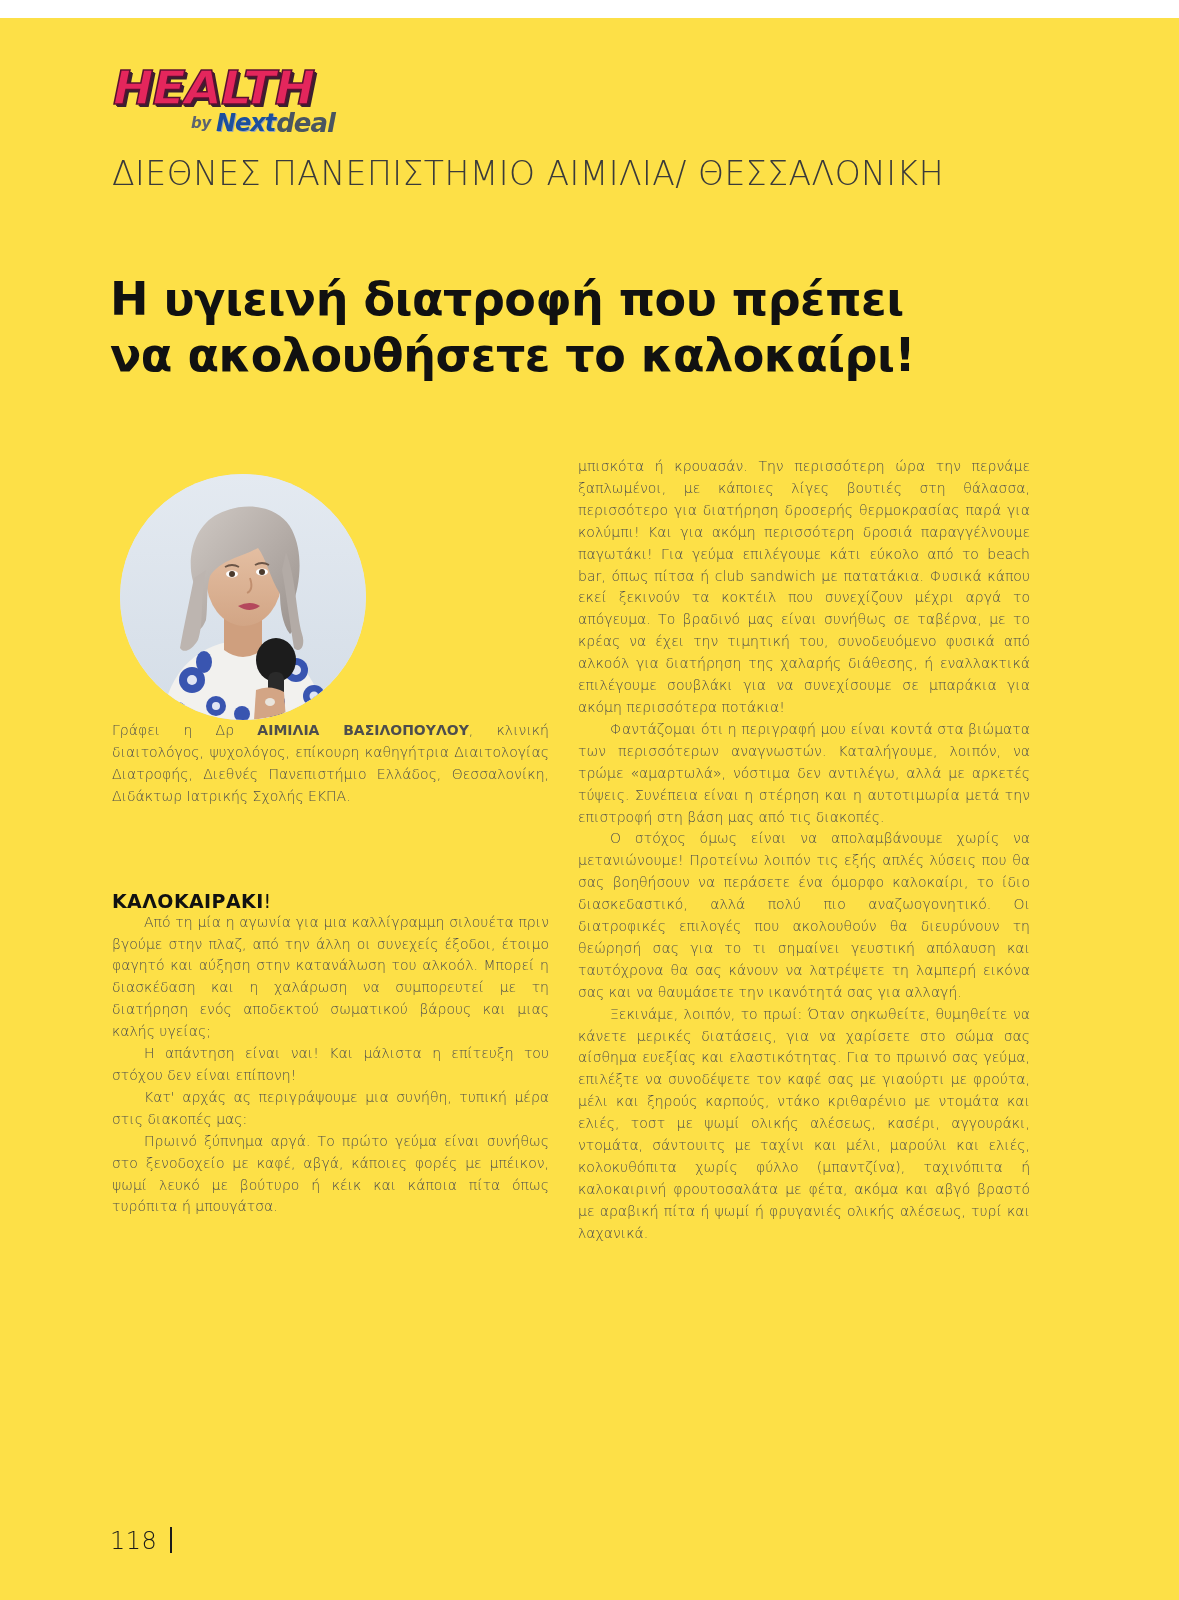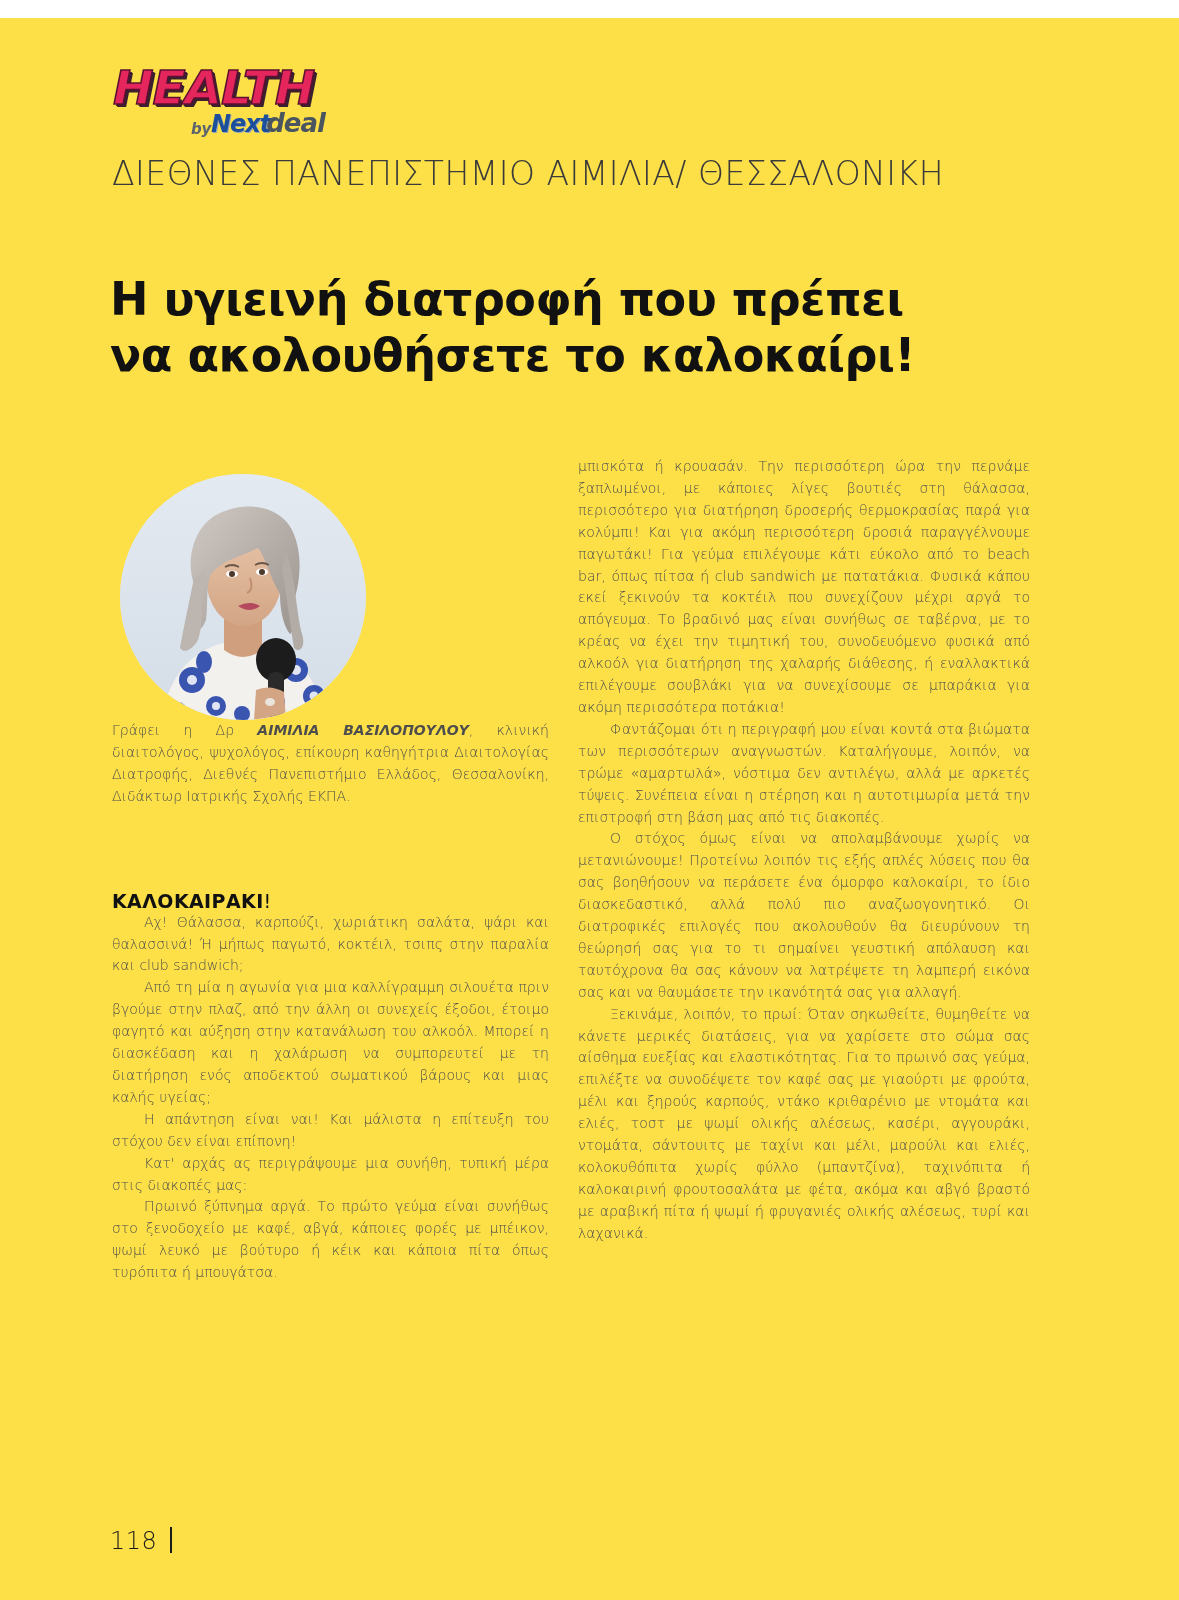--- a/index.html
+++ b/index.html
@@ -45,21 +45,22 @@
        3px 3px 0 #3b2030;
     transform: scaleX(1.03);
     transform-origin: left top;
     white-space: nowrap;
   }
   .logo-sub {
     position: absolute;
     left: 78px;
     top: 44px;
     display: flex;
-    align-items: flex-end;
+    align-items: center;
+    gap: 5px;
     white-space: nowrap;
   }
   .logo-by {
     font-size: 15px;
     font-style: italic;
     font-weight: 600;
     color: #5c6470;
     letter-spacing: -0.3px;
   }
   .logo-next {
@@ -127,21 +128,21 @@
   .portrait-svg { display: block; width: 100%; height: 100%; }
 
   .byline {
     margin-top: 26px;
     font-family: "DejaVu Sans", "Liberation Sans", sans-serif;
     font-weight: 300;
     font-size: 22.5px;
     line-height: 1.33;
     color: #2b2b2b;
   }
-  .byline b { font-weight: 700; font-style: italic; }
+  .byline b { font-weight: 700; }
 
   .subhead {
     margin-top: 82px;
     font-weight: 700;
     font-size: 19px;
     letter-spacing: 0.4px;
     color: #111;
   }
   .subhead .bang { font-weight: 400; }
 
@@ -279,21 +280,20 @@
           <path d="M136 216 Q150 210 164 218 L166 246 L134 246 Z" fill="#d3a585"></path>
           <ellipse cx="150" cy="228" rx="5" ry="4" fill="#e9e4dc"></ellipse>
         </g>
       </svg>
     </div>
 
     <p class="byline"><span>Γράφει η Δρ </span><b>ΑΙΜΙΛΙΑ ΒΑΣΙΛΟΠΟΥΛΟΥ</b><span>, κλινική διαιτολόγος, ψυχολόγος, επίκουρη καθηγήτρια Διαιτολογίας Διατροφής, Διεθνές Πανεπιστήμιο Ελλάδος, Θεσσαλονίκη, Διδάκτωρ Ιατρικής Σχολής ΕΚΠΑ.</span></p>
 
     <div class="subhead"><span>ΚΑΛΟΚΑΙΡΑΚΙ</span><span class="bang">!</span></div>
 
-    <p class="indent">Αχ! Θάλασσα, καρπούζι, χωριάτικη σαλάτα, ψάρι και θαλασσινά! Ή μήπως παγωτό, κοκτέιλ, τσιπς στην παραλία και club sandwich;</p>
     <p class="indent">Από τη μία η αγωνία για μια καλλίγραμμη σιλουέτα πριν βγούμε στην πλαζ, από την άλλη οι συνεχείς έξοδοι, έτοιμο φαγητό και αύξηση στην κατανάλωση του αλκοόλ. Μπορεί η διασκέδαση και η χαλάρωση να συμπορευτεί με τη διατήρηση ενός αποδεκτού σωματικού βάρους και μιας καλής υγείας;</p>
     <p class="indent">Η απάντηση είναι ναι! Και μάλιστα η επίτευξη του στόχου δεν είναι επίπονη!</p>
     <p class="indent">Κατ' αρχάς ας περιγράψουμε μια συνήθη, τυπική μέρα στις διακοπές μας:</p>
     <p class="indent">Πρωινό ξύπνημα αργά. Το πρώτο γεύμα είναι συνήθως στο ξενοδοχείο με καφέ, αβγά, κάποιες φορές με μπέικον, ψωμί λευκό με βούτυρο ή κέικ και κάποια πίτα όπως τυρόπιτα ή μπουγάτσα.</p>
 
   </div>
 
   <div class="col-right body-col">
     <p>μπισκότα ή κρουασάν. Την περισσότερη ώρα την περνάμε ξαπλωμένοι, με κάποιες λίγες βουτιές στη θάλασσα, περισσότερο για διατήρηση δροσερής θερμοκρασίας παρά για κολύμπι! Και για ακόμη περισσότερη δροσιά παραγγέλνουμε παγωτάκι! Για γεύμα επιλέγουμε κάτι εύκολο από το beach bar, όπως πίτσα ή club sandwich με πατατάκια. Φυσικά κάπου εκεί ξεκινούν τα κοκτέιλ που συνεχίζουν μέχρι αργά το απόγευμα. Το βραδινό μας είναι συνήθως σε ταβέρνα, με το κρέας να έχει την τιμητική του, συνοδευόμενο φυσικά από αλκοόλ για διατήρηση της χαλαρής διάθεσης, ή εναλλακτικά επιλέγουμε σουβλάκι για να συνεχίσουμε σε μπαράκια για ακόμη περισσότερα ποτάκια!</p>
     <p class="indent">Φαντάζομαι ότι η περιγραφή μου είναι κοντά στα βιώματα των περισσότερων αναγνωστών. Καταλήγουμε, λοιπόν, να τρώμε «αμαρτωλά», νόστιμα δεν αντιλέγω, αλλά με αρκετές τύψεις. Συνέπεια είναι η στέρηση και η αυτοτιμωρία μετά την επιστροφή στη βάση μας από τις διακοπές.</p>

